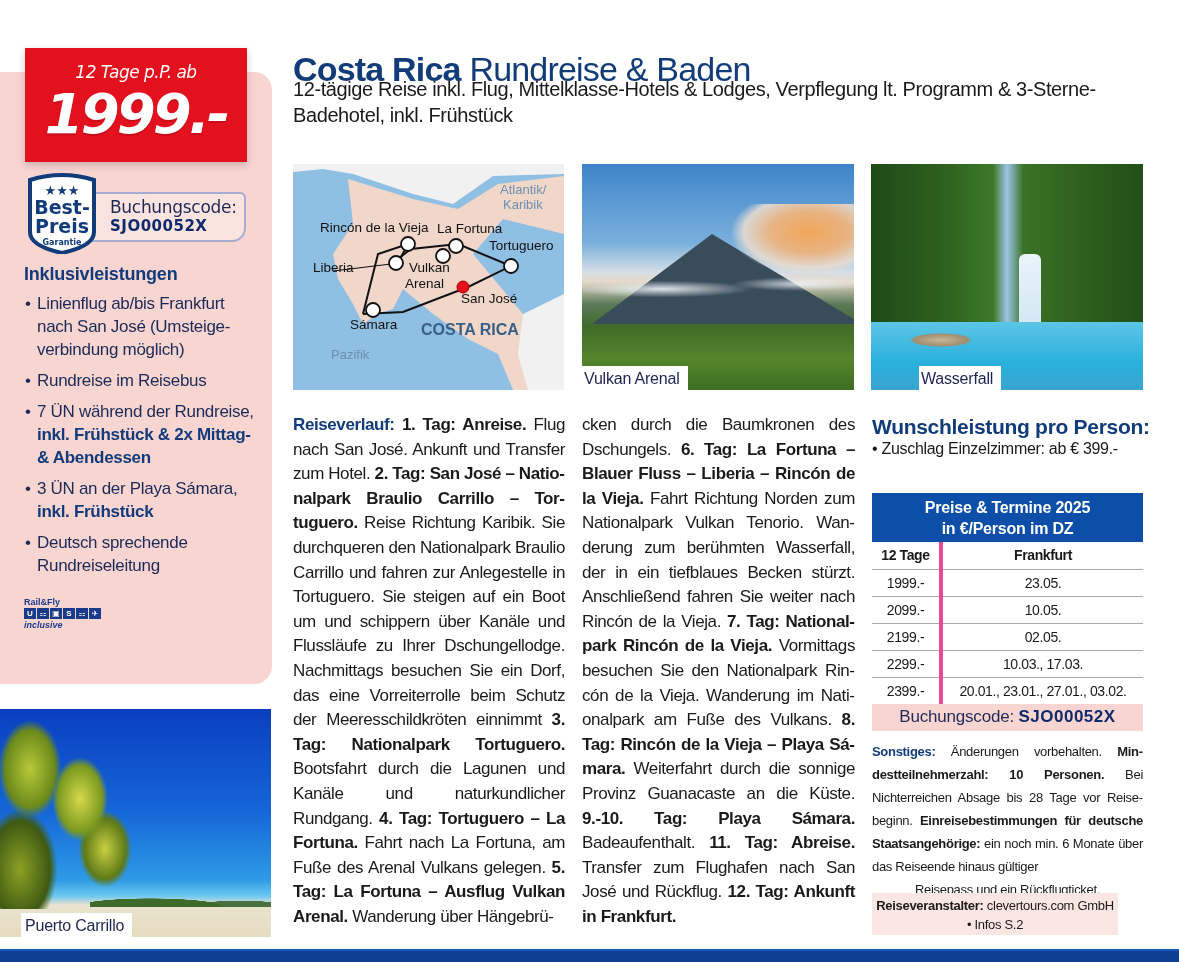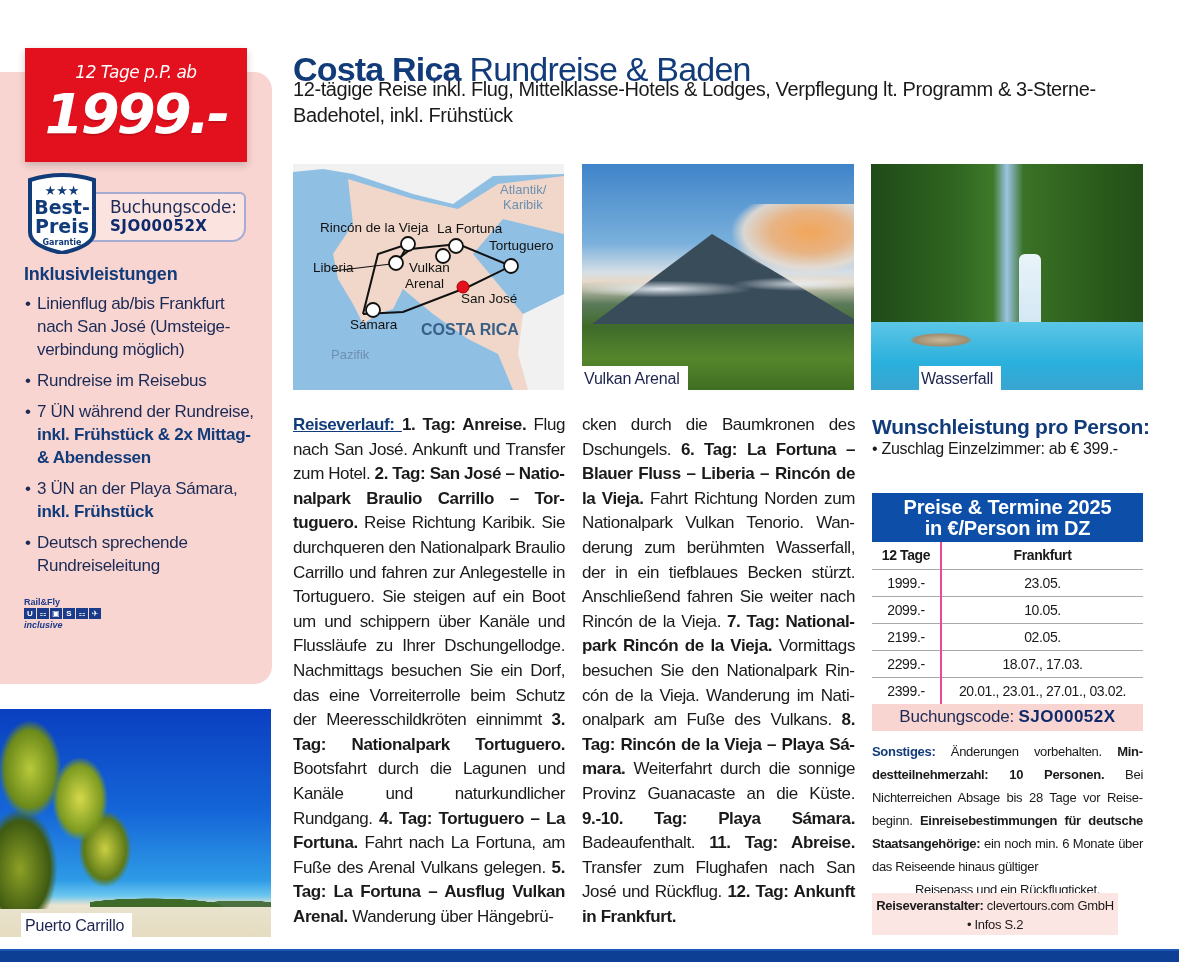--- a/index.html
+++ b/index.html
@@ -137,37 +137,37 @@
     background: radial-gradient(ellipse 45px 10px at 45px 10px, #c8b89a, #a08d70 60%, transparent 70%);
   }
   .photo-waterfall .caption { left: 0; bottom: 0; padding-left: 2px; margin-left: 48px; }
 
   
   .itin-col {
     position: absolute; top: 413px; font-size: 17px; line-height: 24.6px; color: #1a1a1a;
     text-align: justify; letter-spacing: -0.4px; hyphens: manual;
   }
   .itin-col b { font-weight: bold; }
-  .itin-col .kw { color: #123b7a; font-weight: bold; text-decoration: underline; }
+  .itin-col .kw { color: #123b7a; font-weight: bold; }
   .col1 { left: 293px; width: 272px; }
   .col2 { left: 582px; width: 273px; }
 
   
   .wunsch-title { position: absolute; left: 872px; top: 415px; font-size: 21px; font-weight: bold; color: #123b7a; letter-spacing: -0.3px; }
   .wunsch-item { position: absolute; left: 872px; top: 440px; font-size: 16px; color: #1a1a1a; letter-spacing: -0.3px; }
 
   .price-table { position: absolute; left: 872px; top: 493px; width: 271px; }
   .pt-head {
-    background: #0d4fa8; color: #fff; text-align: center; font-weight: bold; font-size: 20px; line-height: 21px;
+    background: #0d4fa8; color: #fff; text-align: center; font-weight: bold; font-size: 16px; line-height: 21px;
     padding: 4px 0 3px; letter-spacing: -0.2px;
   }
   .pt-table { width: 100%; border-collapse: collapse; font-size: 14px; letter-spacing: -0.4px; }
   .pt-table th, .pt-table td { text-align: center; height: 27px; border-bottom: 1px solid #a9a9a9; color: #1a1a1a; }
   .pt-table th { font-weight: bold; font-size: 14px; }
-  .pt-table .c1 { width: 69px; border-right: 2px solid #ec4899; }
+  .pt-table .c1 { width: 69px; border-right: 4px solid #ec4899; }
   .pt-table tr:last-child td { border-bottom: none; }
   .pt-code {
     background: #f9d5d2; text-align: center; font-size: 17px; line-height: 26px; color: #1d2a55;
     letter-spacing: -0.2px; height: 27px;
   }
   .pt-code b { color: #0f2a6b; font-weight: bold; letter-spacing: 0.5px; }
 
   .sonst {
     position: absolute; left: 872px; top: 740px; width: 271px; font-size: 13px; line-height: 23px;
     text-align: justify; letter-spacing: -0.3px; color: #1a1a1a;
@@ -321,21 +321,21 @@
     <tr>
           <td class="c1">2099.-</td>
           <td>10.05.</td>
         </tr>
     <tr>
           <td class="c1">2199.-</td>
           <td>02.05.</td>
         </tr>
     <tr>
           <td class="c1">2299.-</td>
-          <td>18.07., 17.03.</td>
+          <td>10.03., 17.03.</td>
         </tr>
     <tr>
           <td class="c1">2399.-</td>
           <td>20.01., 23.01., 27.01., 03.02.</td>
         </tr>
   </tbody>
     </table>
   <div class="pt-code">
     <span>Buchungscode: </span><b>SJO00052X</b>
   </div>

